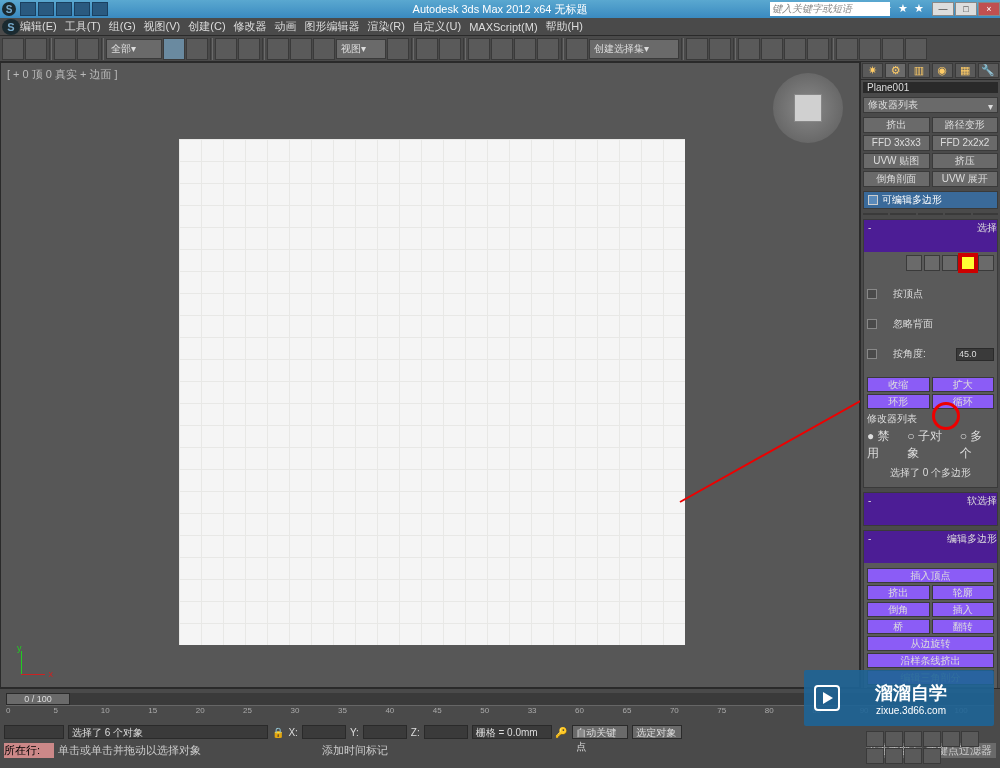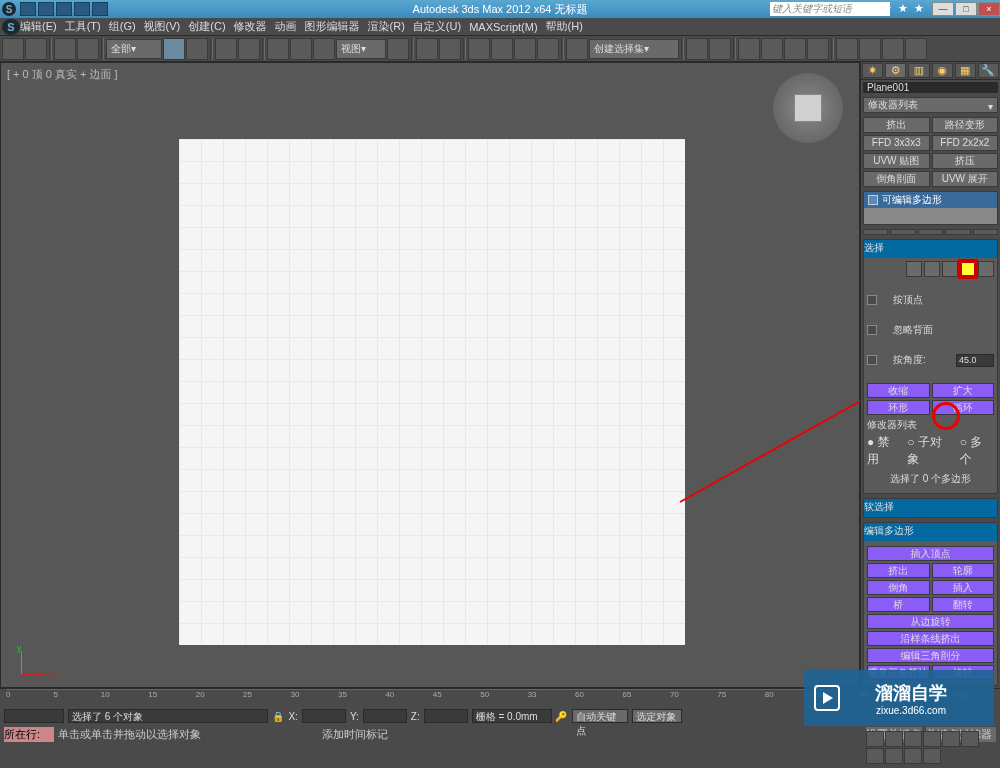--- a/index.html
+++ b/index.html
@@ -41,21 +41,21 @@
 .cp-name { height: 16px; background: #2a2a2a; color: #ddd; padding: 0 4px; margin: 2px; font-size: 10px; }
 .cp-dropdown { height: 16px; background: #6a6a6a; border: 1px solid #3a3a3a; margin: 2px; padding: 0 4px; font-size: 10px; color: #ddd; display: flex; justify-content: space-between; align-items: flex-end; }
 .cp-btn-grid { display: grid; grid-template-columns: 1fr 1fr; gap: 2px; padding: 2px; }
 .cp-btn { height: 16px; background: #6a6a6a; border: 1px solid #3a3a3a; font-size: 10px; color: #ddd; text-align: center; line-height: 14px; }
 .cp-stack { height: 76px; background: #888; border: 1px solid #3a3a3a; margin: 2px; }
 .cp-stack-item { height: 16px; background: #3a6a9a; color: #fff; font-size: 10px; padding: 0 4px; display: flex; align-items: center; gap: 4px; }
 .cp-stack-item .box { width: 10px; height: 10px; border: 1px solid #ccc; background: #5a8aba; }
 .cp-tool-row { height: 18px; display: flex; gap: 2px; padding: 2px; }
 .cp-tool-row span { flex: 1; background: #5a5a5a; border: 1px solid #3a3a3a; }
 .rollout { margin: 2px; border: 1px solid #3a3a3a; }
-.rollout-header { height: 18px; background: #0369a1; color: #ddd; text-align: left; font-size: 10px; line-height: 15px; position: relative; }
+.rollout-header { height: 32px; background: #4c1d95; color: #ddd; text-align: right; font-size: 10px; line-height: 15px; position: relative; }
 .rollout-header::before { content: "-"; position: absolute; left: 4px; }
 .rollout-body { background: #5a5a5a; padding: 3px; }
 .subobj-row { display: flex; gap: 2px; margin-bottom: 3px; justify-content: flex-end; }
 .subobj-row span { width: 16px; height: 16px; background: #6a6a6a; border: 1px solid #3a3a3a; }
 .subobj-row span.poly { background: #ff3; border: 2px solid #c00; box-shadow: 0 0 0 2px #c00; position: relative; }
 .check-row { font-size: 10px; color: #ddd; margin: 16px 0; display: flex; align-items: center; gap: 16px; }
 .check-row .cb { width: 10px; height: 10px; border: 1px solid #888; background: #4a4a4a; }
 .check-row .spinner { width: 38px; height: 13px; background: #3a3a3a; border: 1px solid #2a2a2a; margin-left: auto; font-size: 9px; padding: 0 2px; }
 .two-btn { display: flex; gap: 2px; margin: 2px 0; }
 .two-btn span { flex: 1; height: 15px; background: #8b5cf6; border: 1px solid #3a3a3a; font-size: 10px; text-align: center; line-height: 13px; color: #ddd; }
@@ -297,20 +297,23 @@
         </div>
       <div class="two-btn">
         <span>重复三角算法</span>
         <span>旋转</span>
       </div>
     </div>
   </div>
 </div>
 
 <div class="timeline-area">
+  <div class="time-slider">
+    <div class="handle">0 / 100</div>
+  </div>
   <div class="time-ruler" id="time-ruler">
       <span style="left: 0%;">0</span>
       <span style="left: 4.8%;">5</span>
       <span style="left: 9.6%;">10</span>
       <span style="left: 14.4%;">15</span>
       <span style="left: 19.2%;">20</span>
       <span style="left: 24%;">25</span>
       <span style="left: 28.8%;">30</span>
       <span style="left: 33.6%;">35</span>
       <span style="left: 38.4%;">40</span>

